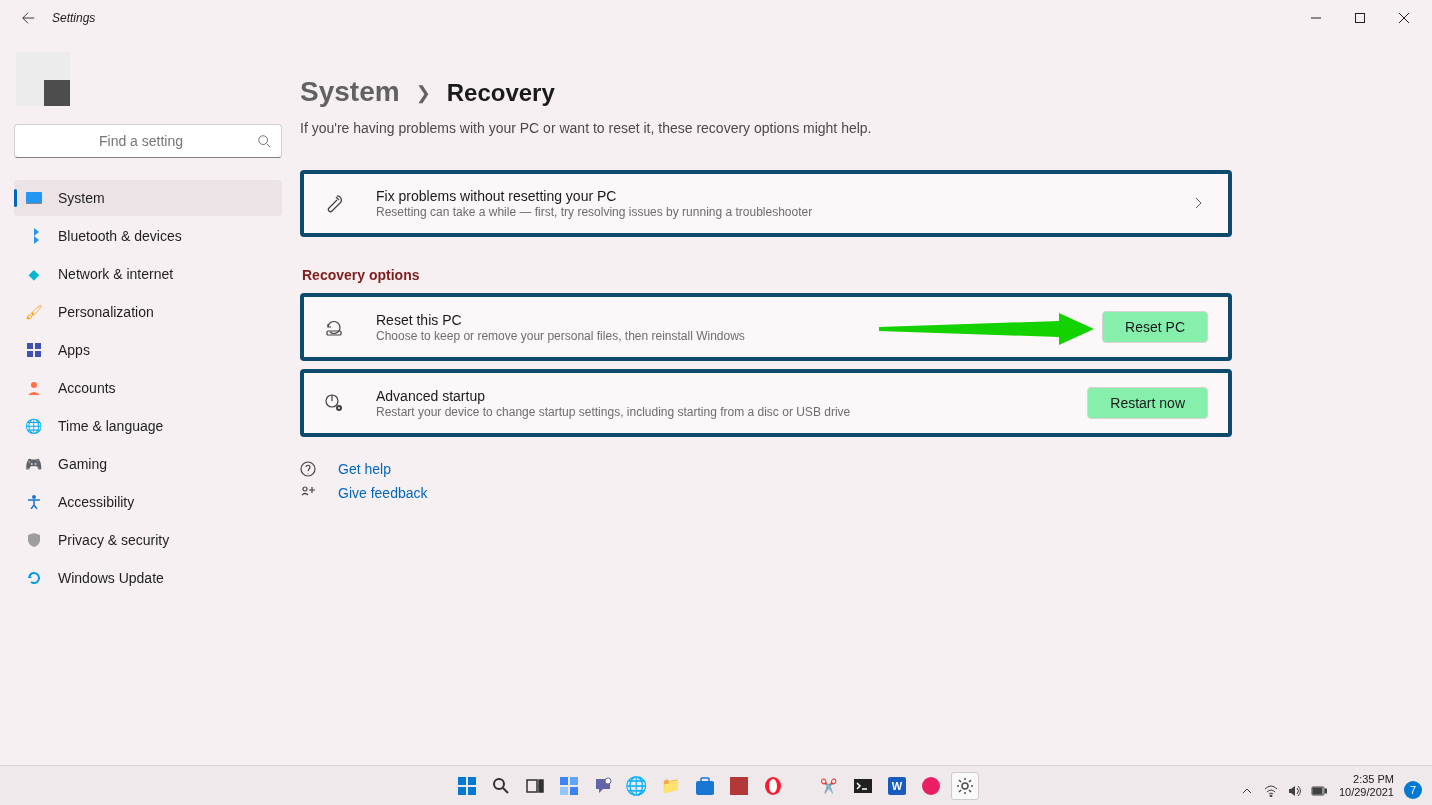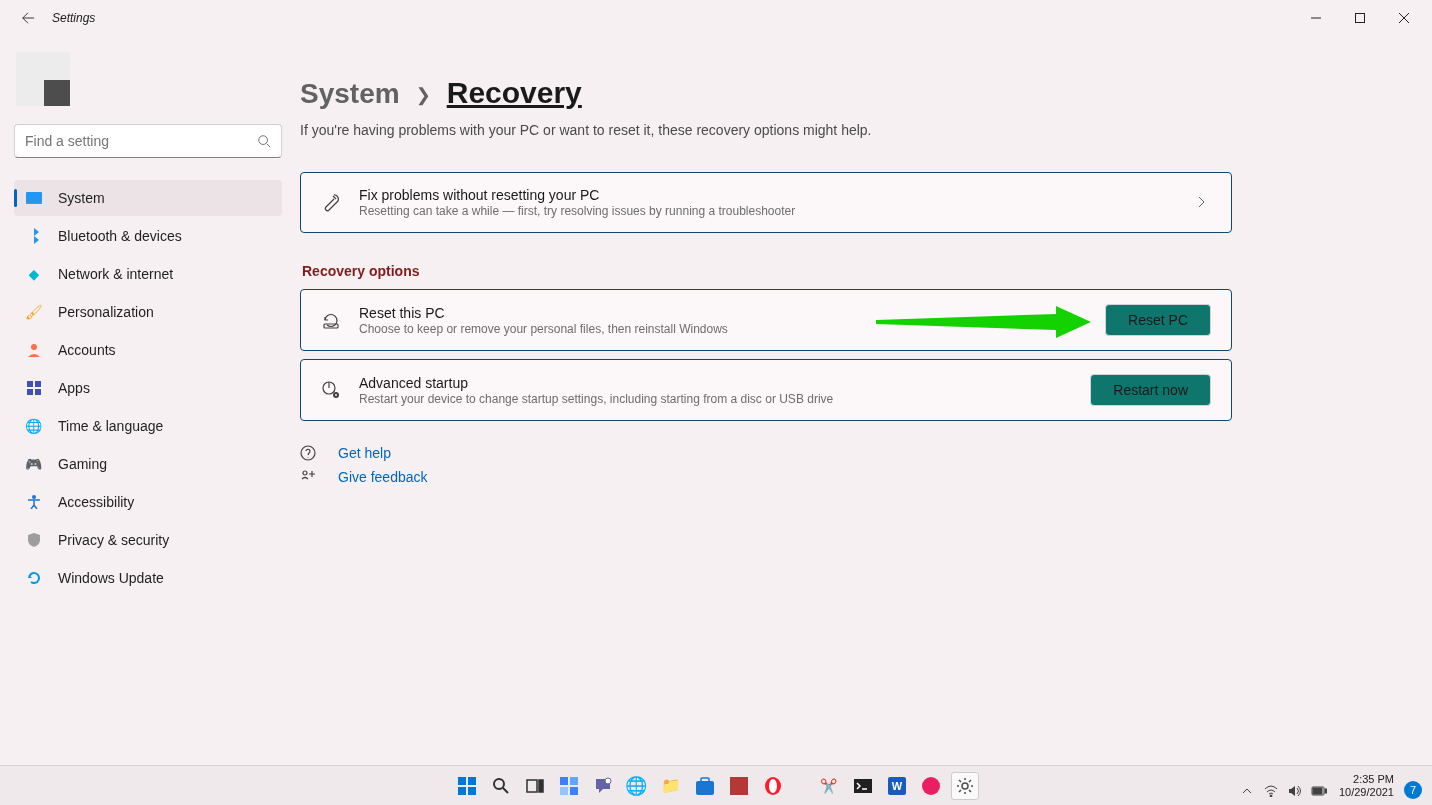--- a/index.html
+++ b/index.html
@@ -13,46 +13,46 @@
   .titlebar .win-btn { width: 44px; height: 30px; display: flex; align-items: center; justify-content: center; cursor: pointer; }
   .titlebar .win-btn svg { stroke: #202020; }
 
   .body-area { flex: 1; display: flex; }
 
   .sidebar { width: 300px; padding: 0 18px 0 14px; display: flex; flex-direction: column; }
   .profile { margin: 16px 0 18px 2px; width: 54px; height: 54px; background: #ececec; position: relative; }
   .profile::after { content: ""; position: absolute; right: 0; bottom: 0; width: 26px; height: 26px; background: #4d4d4d; }
 
   .search-box { height: 34px; border: 1px solid #d0d0d0; border-bottom: 1px solid #808080; border-radius: 4px; background: #ffffff; display: flex; align-items: center; padding: 0 10px; margin-bottom: 22px; }
-  .search-box input { flex: 1; border: none; outline: none; font-size: 14px; color: #c2410c; background: transparent; }
+  .search-box input { flex: 1; border: none; outline: none; font-size: 14px; color: #c2410c; background: transparent; text-align: center; }
   .search-box .icon { width: 14px; height: 14px; display: flex; align-items: center; justify-content: center; }
 
   .nav { display: flex; flex-direction: column; gap: 2px; }
   .nav-item { height: 36px; border-radius: 4px; display: flex; align-items: center; padding: 0 12px; gap: 16px; cursor: pointer; font-size: 14px; color: #1f1f1f; position: relative; }
   .nav-item.active { background: #ece3e6; }
   .nav-item.active::before { content: ""; position: absolute; left: 0; top: 9px; bottom: 9px; width: 3px; background: #0067c0; border-radius: 2px; }
   .nav-icon { width: 16px; height: 16px; display: flex; align-items: center; justify-content: center; }
 
   .content { flex: 1; padding: 40px 200px 0 0; }
   .content-inner { max-width: 935px; }
 
   .breadcrumb { display: flex; align-items: baseline; gap: 16px; margin-bottom: 12px; }
   .breadcrumb .parent { font-size: 28px; font-weight: 600; color: #626262; cursor: pointer; }
   .breadcrumb .chev { font-size: 18px; color: #626262; position: relative; top: -2px; }
-  .breadcrumb .current { font-size: 30px; font-weight: 600; color: #1a1a1a; text-decoration: underline; }
+  .breadcrumb .current { font-size: 24px; font-weight: 600; color: #1a1a1a; }
 
   .page-desc { font-size: 14px; color: #4a4a4a; margin-bottom: 34px; }
 
-  .card { border: 1px solid #0c4a6e; background: #fcf7f9; border-radius: 4px; display: flex; align-items: center; padding: 14px 20px; gap: 18px; margin-bottom: 8px; position: relative; }
+  .card { border: 4px solid #0c4a6e; background: #fcf7f9; border-radius: 4px; display: flex; align-items: center; padding: 14px 20px; gap: 32px; margin-bottom: 8px; position: relative; }
   .card .card-icon { width: 20px; height: 20px; display: flex; align-items: center; justify-content: center; color: #404040; flex-shrink: 0; }
   .card .card-text { flex: 1; }
   .card .card-title { font-size: 14px; color: #1a1a1a; }
   .card .card-sub { font-size: 12px; color: #6d6d6d; margin-top: 1px; }
   .card .card-chevron { width: 14px; color: #404040; cursor: pointer; }
-  .card .card-btn { background: #0f766e; border: 1px solid #d8d2d4; border-radius: 4px; padding: 7px 22px; font-size: 14px; color: #1a1a1a; cursor: pointer; white-space: nowrap; }
+  .card .card-btn { background: #86efac; border: 1px solid #d8d2d4; border-radius: 4px; padding: 7px 22px; font-size: 14px; color: #1a1a1a; cursor: pointer; white-space: nowrap; }
 
   .section-title { font-size: 14px; font-weight: 600; color: #7f1d1d; margin: 30px 0 10px 2px; }
 
   .arrow-annotation { position: absolute; pointer-events: none; z-index: 5; }
 
   .links { margin-top: 24px; display: flex; flex-direction: column; gap: 8px; }
   .link-row { display: flex; align-items: center; gap: 22px; font-size: 14px; }
   .link-row .link-icon { width: 16px; height: 16px; display: flex; align-items: center; justify-content: center; color: #404040; }
   .link-row a { color: #0067c0; text-decoration: none; cursor: pointer; }
 
@@ -134,37 +134,37 @@
         <div class="nav-item">
           <span class="nav-icon" style="color:#00b8d4">◆</span>
           <span>Network &amp; internet</span>
         </div>
         <div class="nav-item">
           <span class="nav-icon" style="color:#ff9800">🖌</span>
           <span>Personalization</span>
         </div>
         <div class="nav-item">
           <span class="nav-icon">
-              <svg width="14" height="14" viewBox="0 0 14 14" fill="#ff7043">
-                <circle cx="7" cy="4" r="3"></circle>
-                <path d="M1 14 Q7 8 13 14 Z"></path>
-              </svg>
-            </span>
-          <span>Accounts</span>
-        </div>
-        <div class="nav-item">
-          <span class="nav-icon">
               <svg width="14" height="14" viewBox="0 0 14 14" fill="#3f51b5">
                 <rect width="6" height="6"></rect>
                 <rect x="8" width="6" height="6"></rect>
                 <rect y="8" width="6" height="6"></rect>
                 <rect x="8" y="8" width="6" height="6"></rect>
               </svg>
             </span>
           <span>Apps</span>
+        </div>
+        <div class="nav-item">
+          <span class="nav-icon">
+              <svg width="14" height="14" viewBox="0 0 14 14" fill="#ff7043">
+                <circle cx="7" cy="4" r="3"></circle>
+                <path d="M1 14 Q7 8 13 14 Z"></path>
+              </svg>
+            </span>
+          <span>Accounts</span>
         </div>
         <div class="nav-item">
           <span class="nav-icon" style="color:#26a69a">🌐</span>
           <span>Time &amp; language</span>
         </div>
         <div class="nav-item">
           <span class="nav-icon" style="color:#9e9e9e">🎮</span>
           <span>Gaming</span>
         </div>
         <div class="nav-item">

